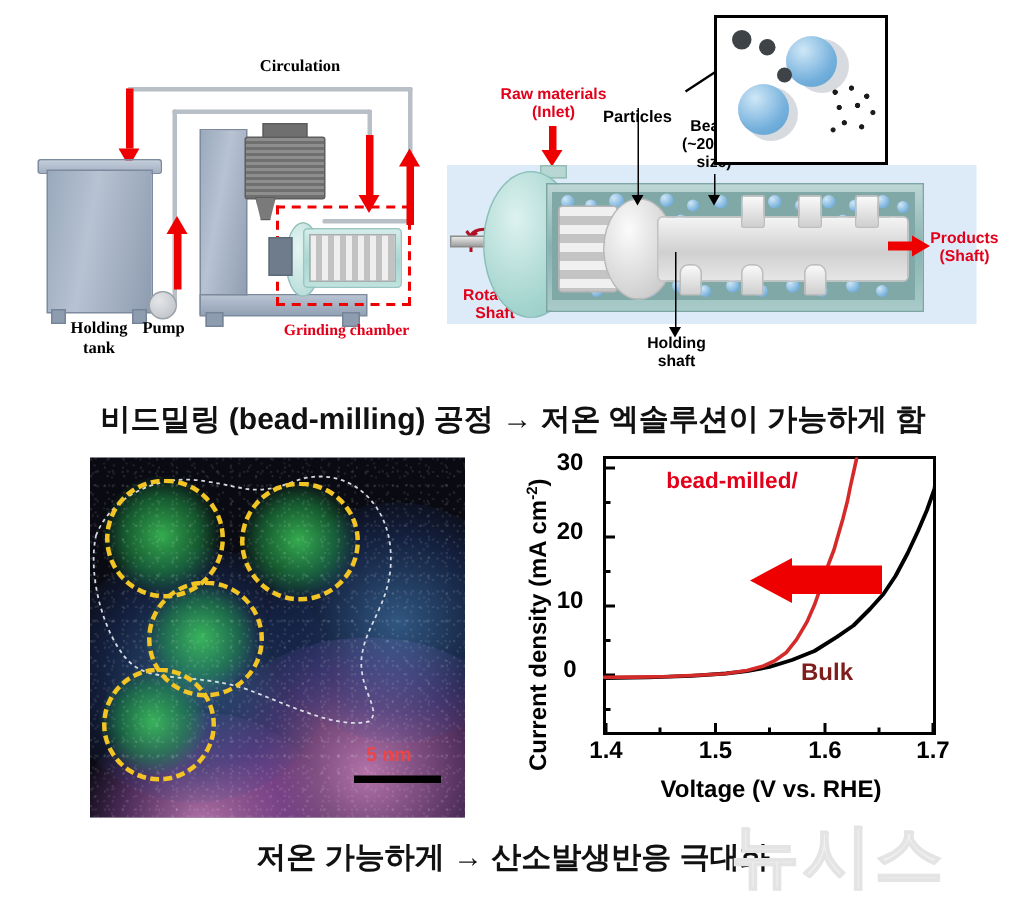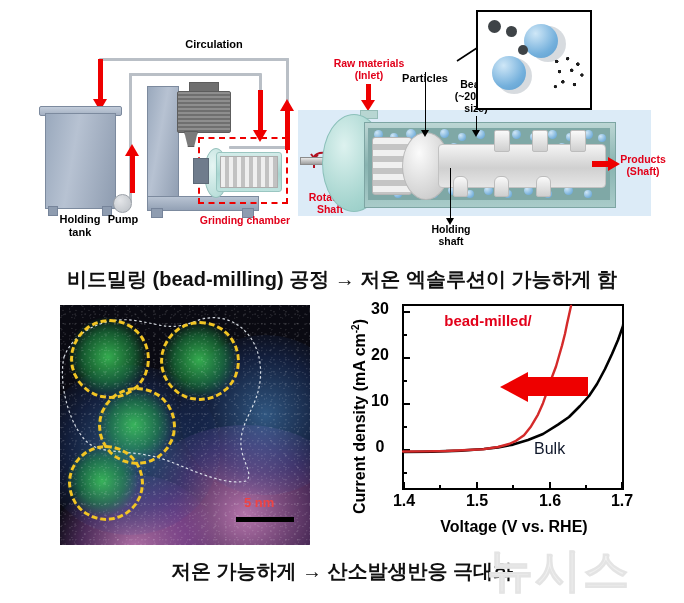--- a/index.html
+++ b/index.html
@@ -6,21 +6,21 @@
   body{width:684px;height:603px;position:relative;overflow:hidden;
        font-family:"Liberation Sans","DejaVu Sans",sans-serif;}
 
   .abs{position:absolute;}
 
   
   .lbl{font-weight:bold;color:#000;line-height:1.12;text-align:center;}
   .lbl-red{font-weight:bold;color:#e2001a;line-height:1.12;text-align:center;}
 
   
-  #fig-topleft{left:14px;top:0;width:300px;height:258px;}
+  #fig-topleft{left:0;top:0;width:300px;height:258px;font-family:Liberation Serif, serif;}
 
   .tank-body{background:linear-gradient(100deg,#9aa9bd 0%,#b7c2d2 40%,#8e9cb0 100%);
              border:1px solid #7c8a9e;}
   .tank-lid{background:linear-gradient(180deg,#c3cddb,#a4b0c2);border:1px solid #7c8a9e;}
   .foot{background:#8e9cb0;border:1px solid #76849a;}
 
   .pipe{background:#b9bfc6;border-radius:1px;}
   .pipe-v{width:3px;}
   .pipe-h{height:3px;}
   .bar-red{background:#ee0000;width:5px;}
@@ -358,18 +358,18 @@
              L165,20 L167,11 L169,2" fill="none" stroke="#d42a2a" stroke-width="2.4" stroke-linejoin="round" stroke-linecap="round"></path>
   </svg>
 
   <div class="abs" style="left:84px;top:12px;width:140px;color:#e2001a;font-weight:bold;font-size:15px;line-height:1.22;text-align:center;">
     <div>bead-milled/</div>
   </div>
 
   <div class="redarrow-body" style="left:194px;top:77px;width:60px;height:19px;"></div>
   <div class="redarrow-head" style="left:166px;top:72px;border-top:15px solid transparent;border-bottom:15px solid transparent;border-right:28px solid #ee0000;"></div>
 
-  <div class="abs" style="left:200px;top:140px;width:60px;color:#0f172a;font-weight:normal;font-size:16px;">Bulk</div>
+  <div class="abs" style="left:200px;top:140px;width:60px;color:#7f1d1d;font-weight:bold;font-size:16px;">Bulk</div>
 </div>
 
 <div class="abs caption" style="left:0px;top:558px;width:684px;font-size:20px;">저온 가능하게 → 산소발생반응 극대화</div>
 
 <div id="watermark">뉴시스</div>
 
 </body></html>

